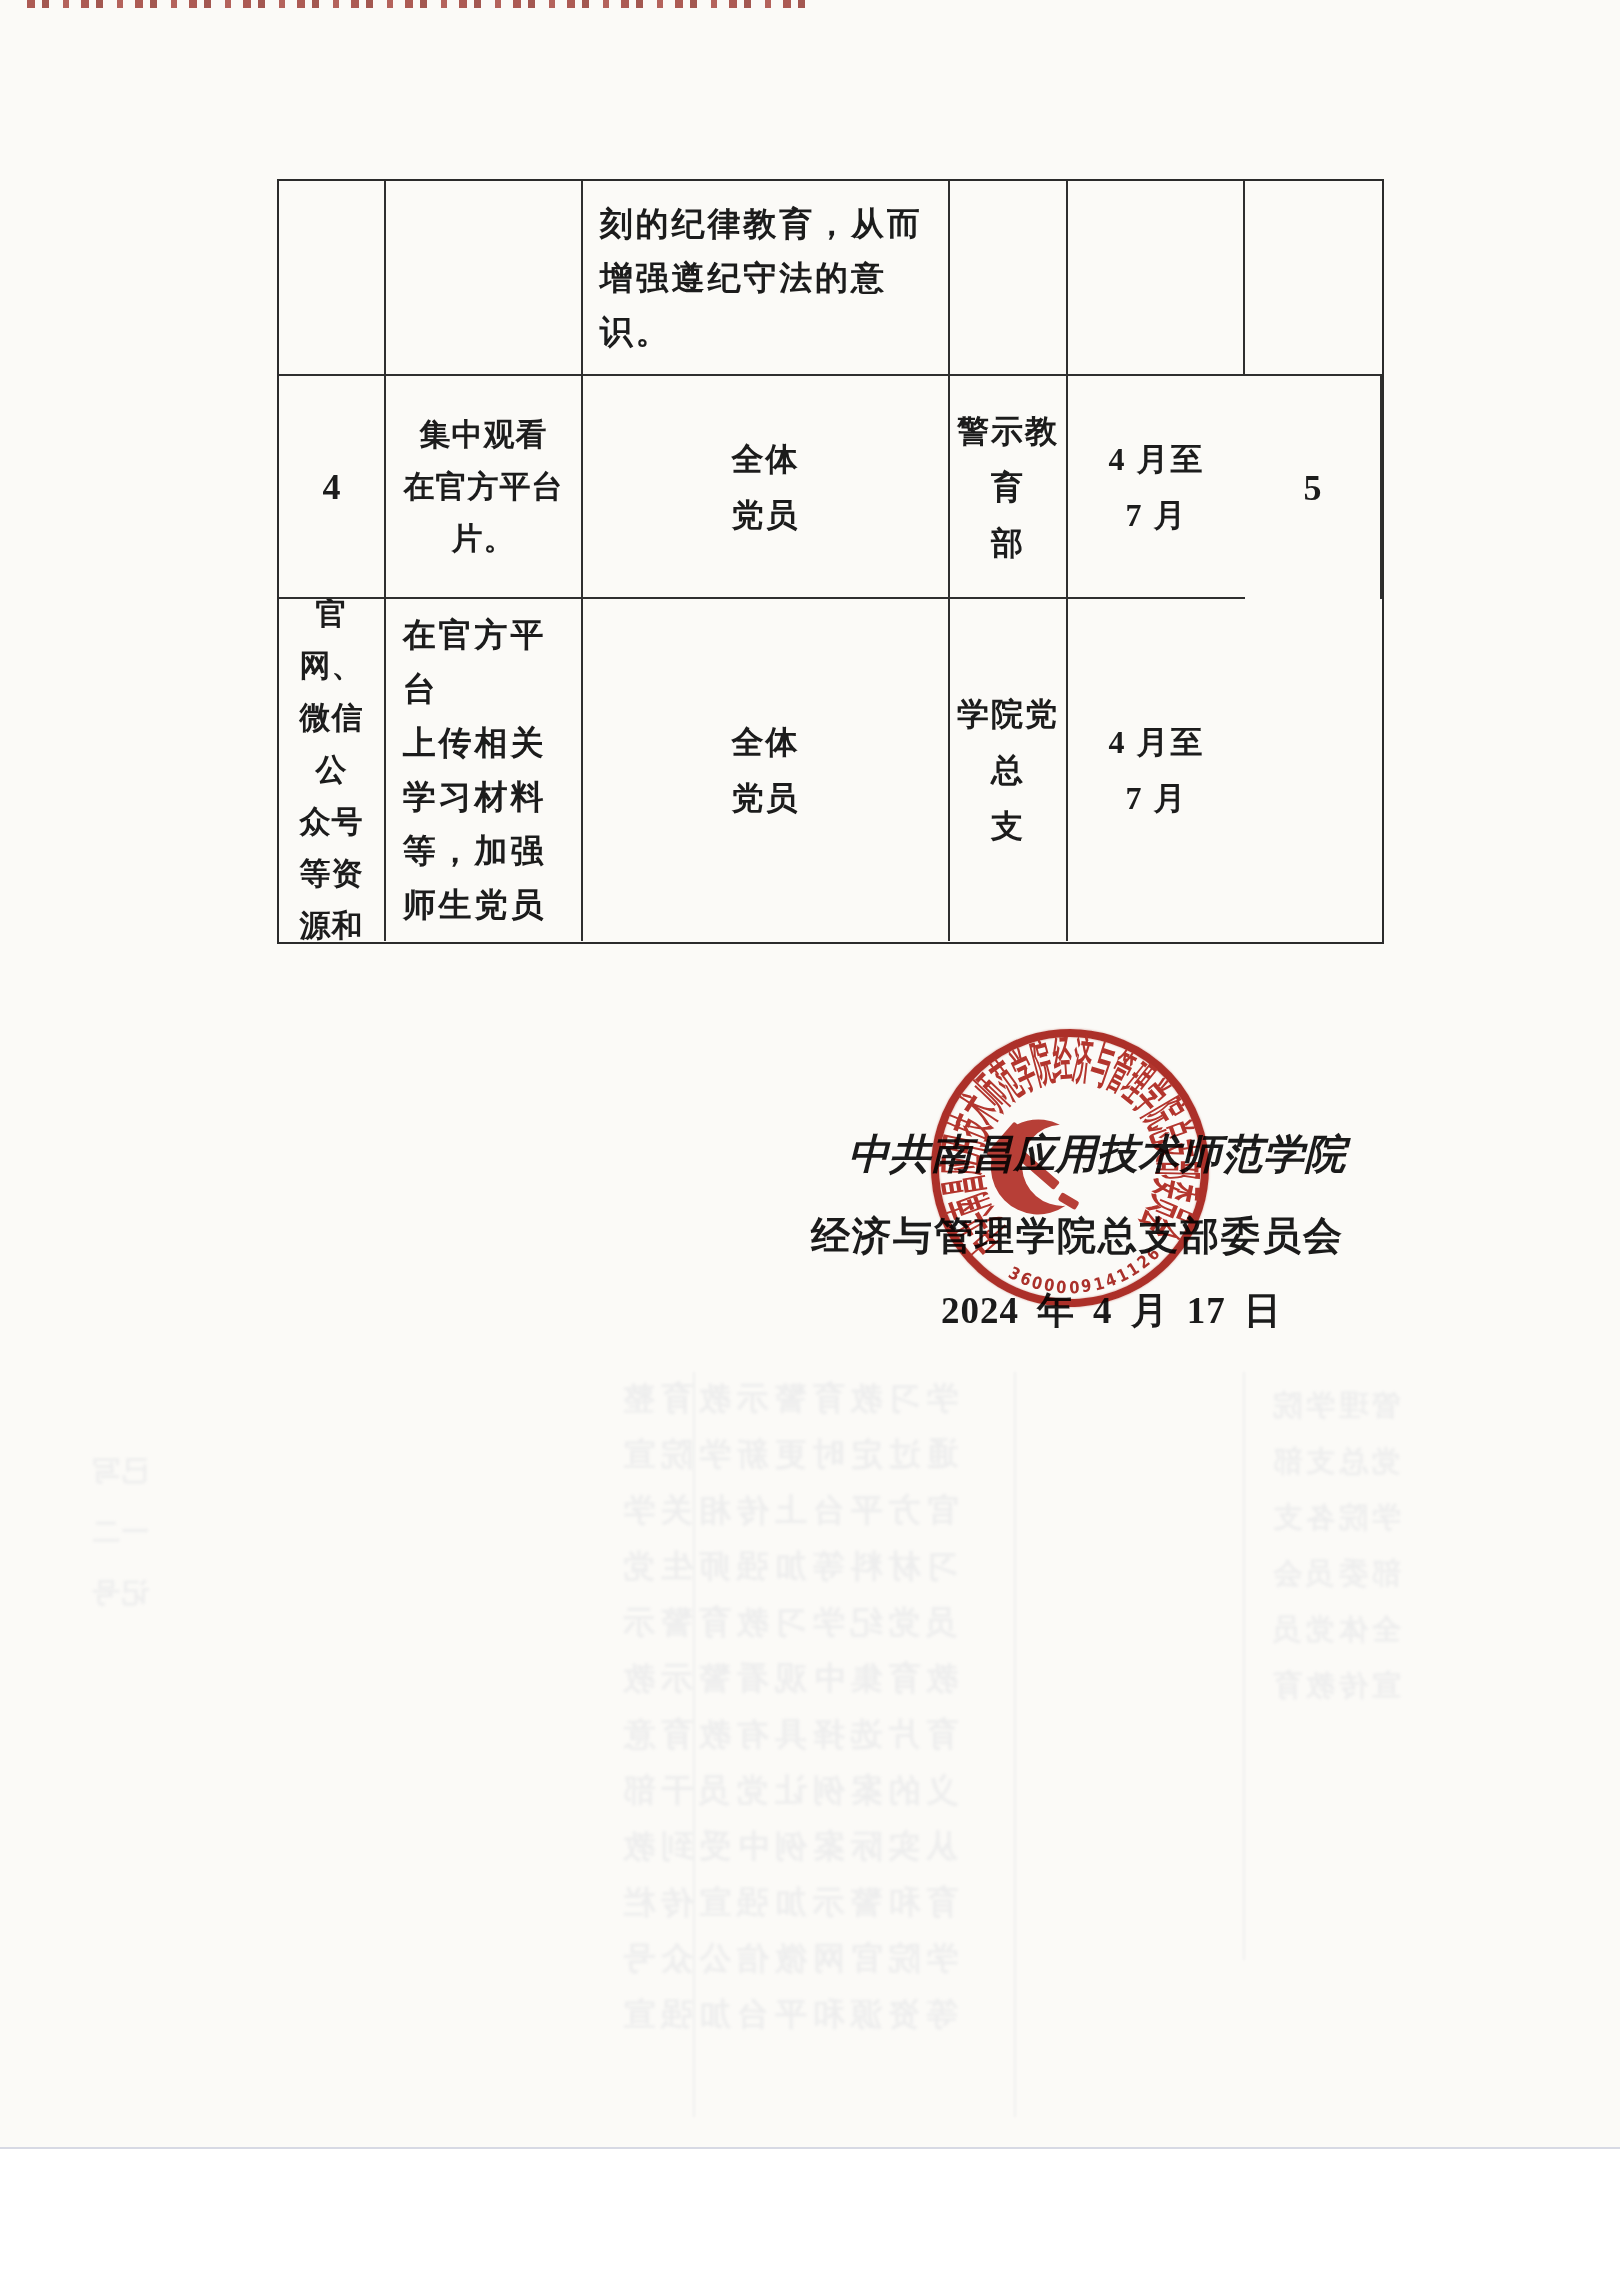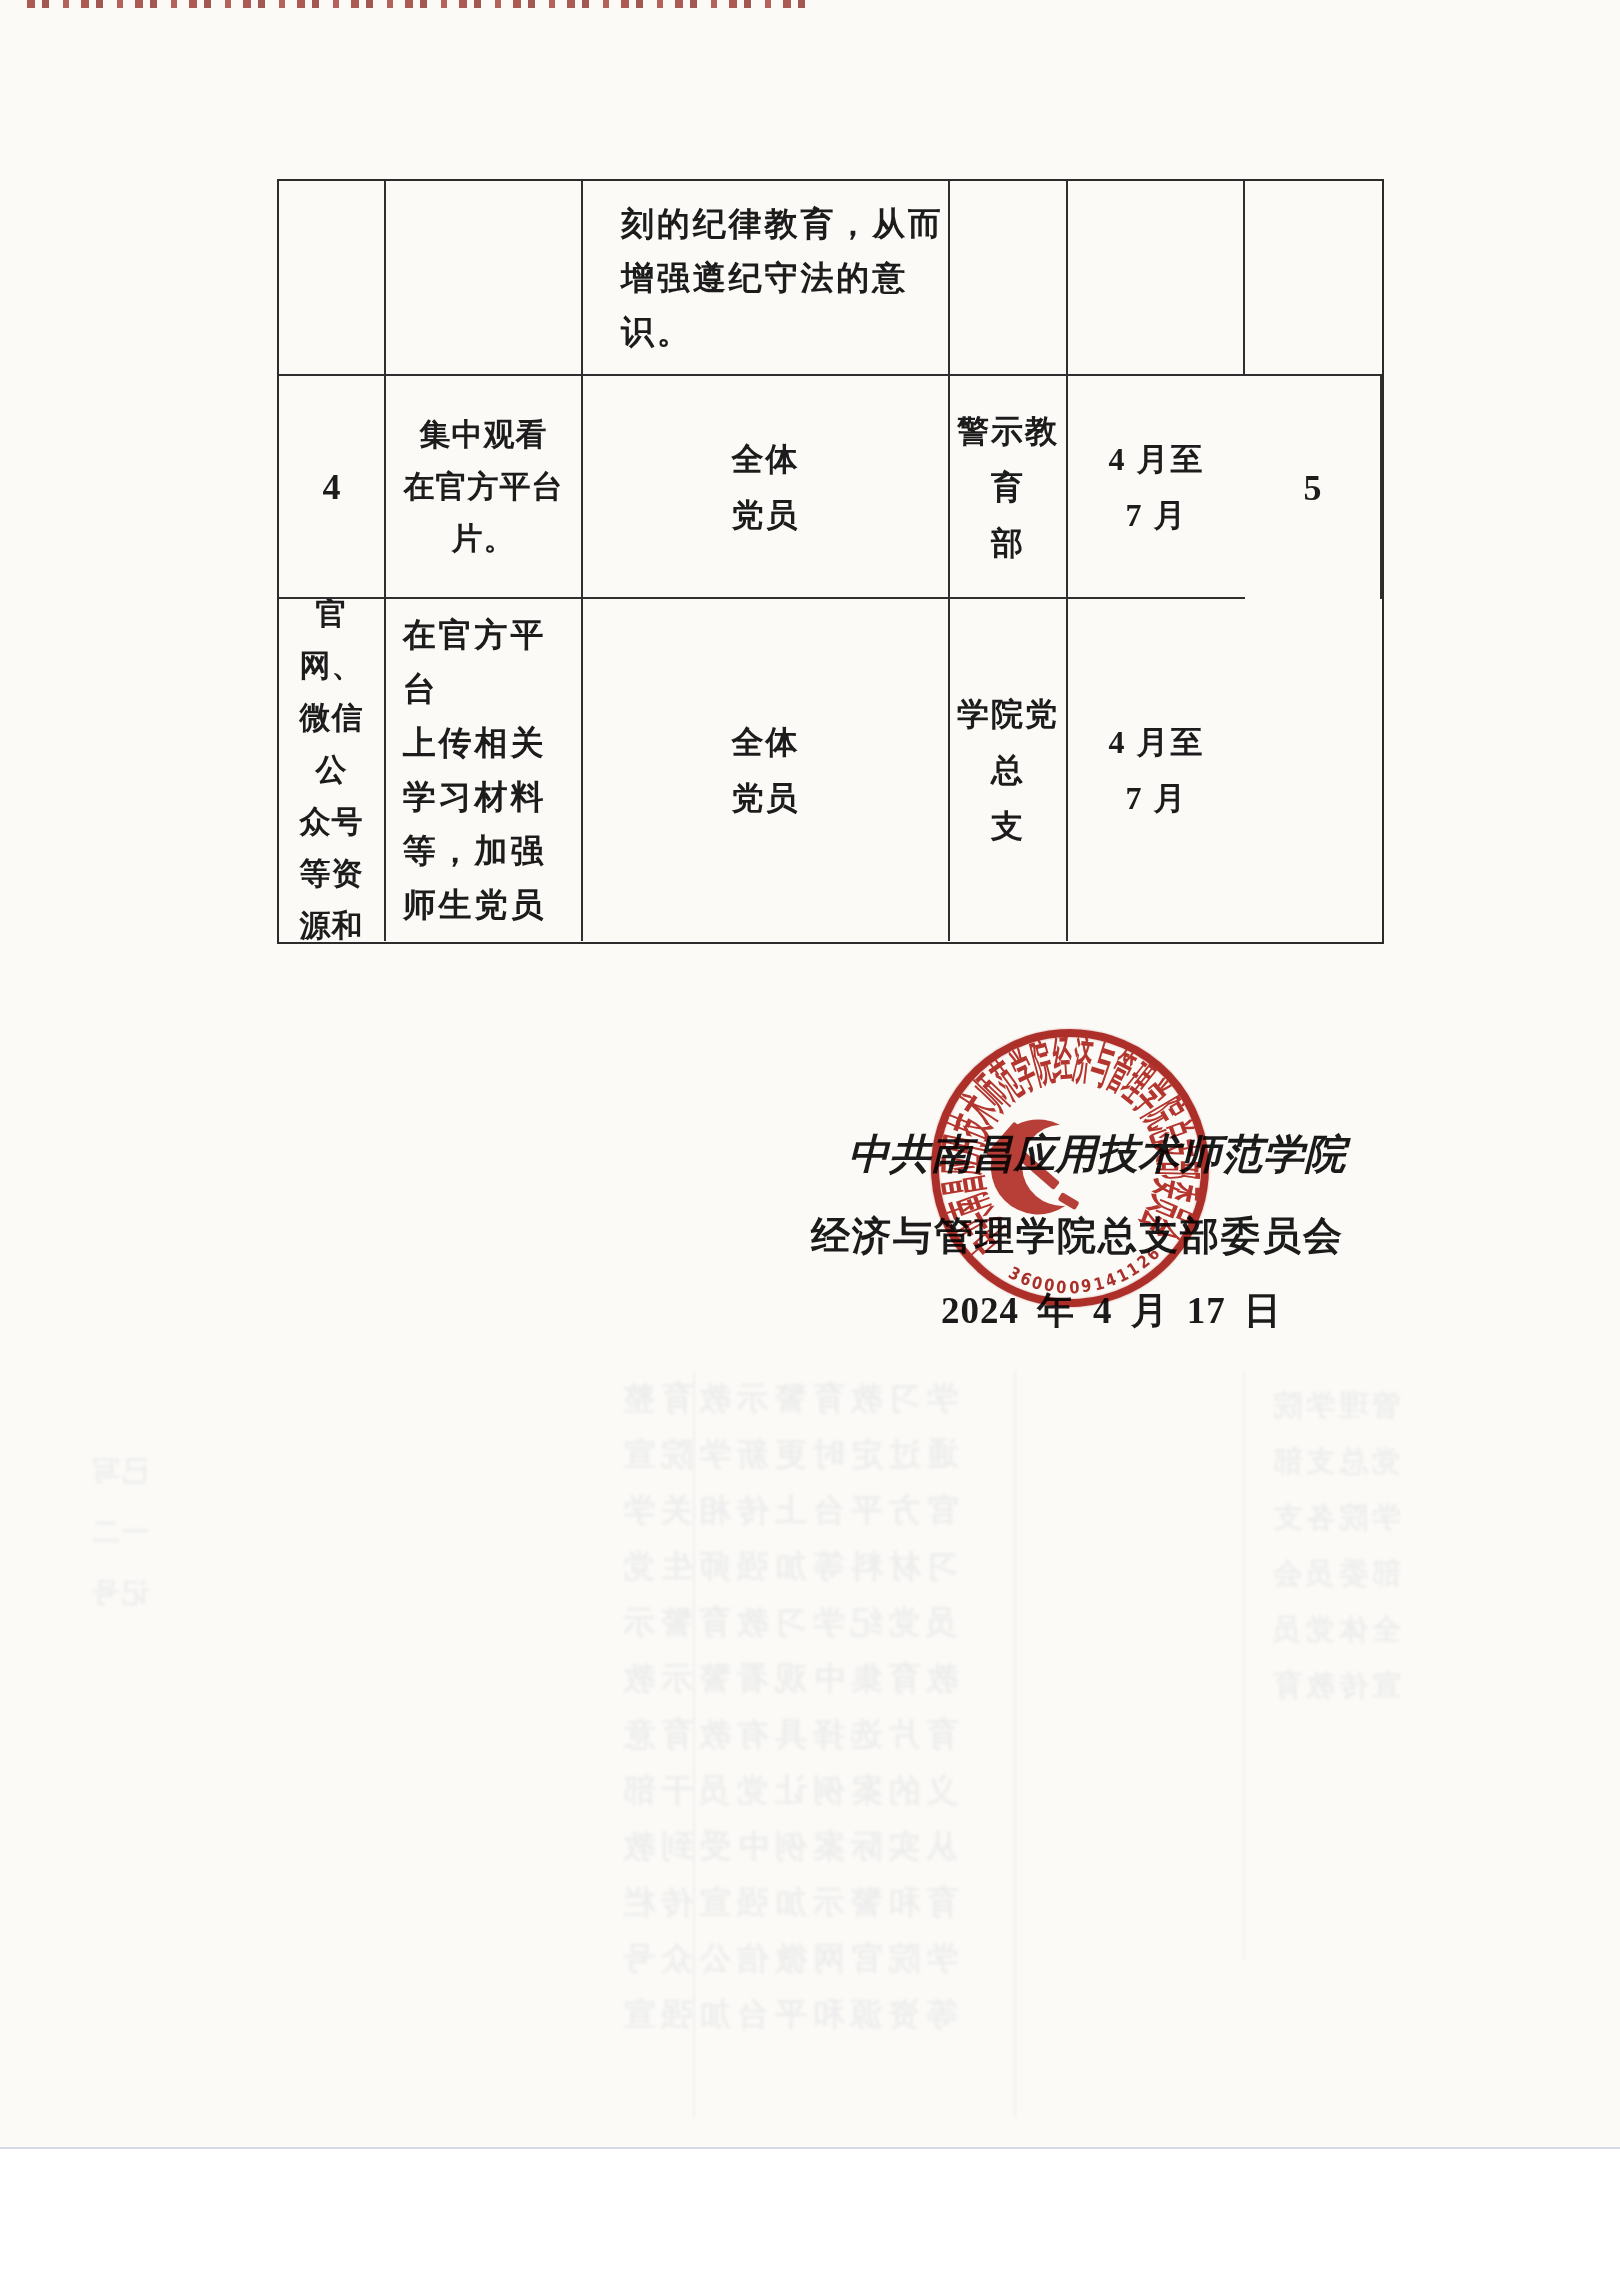--- a/index.html
+++ b/index.html
@@ -39,21 +39,21 @@
     display:flex;align-items:center;justify-content:center;
     box-sizing:border-box;
     overflow:hidden;
   }
   .cell.last-col{border-right:none;}
   .cell.last-row{border-bottom:none;}
   .cell-text{white-space:pre-line;font-weight:600;}
   .c-no .cell-text{font-size:36px;}
   .c-task{padding:0 5.9px;}
   .c-task .cell-text{font-size:31px;line-height:52px;text-align:center;letter-spacing:1px;}
-  .c-content{justify-content:flex-end;padding-left:16.7px;padding-right:4px;}
+  .c-content{justify-content:flex-start;padding-left:16.7px;padding-right:4px;}
   .c-content .cell-text{font-size:33px;line-height:54px;text-align:left;letter-spacing:2.9px;}
   .c-mid .cell-text{font-size:32px;line-height:56px;text-align:center;letter-spacing:2px;}
 
   
   .sig-line{position:absolute;font-weight:600;color:#1b1b1b;white-space:nowrap;}
   #sig-line1{left:848px;top:1127px;font-size:41px;letter-spacing:0.5px;font-style:italic;}
   #sig-line2{left:811px;top:1209px;font-size:39px;letter-spacing:2px;}
   #sig-date{left:941px;top:1286px;font-size:37px;letter-spacing:1px;word-spacing:7.8px;}
 
   

